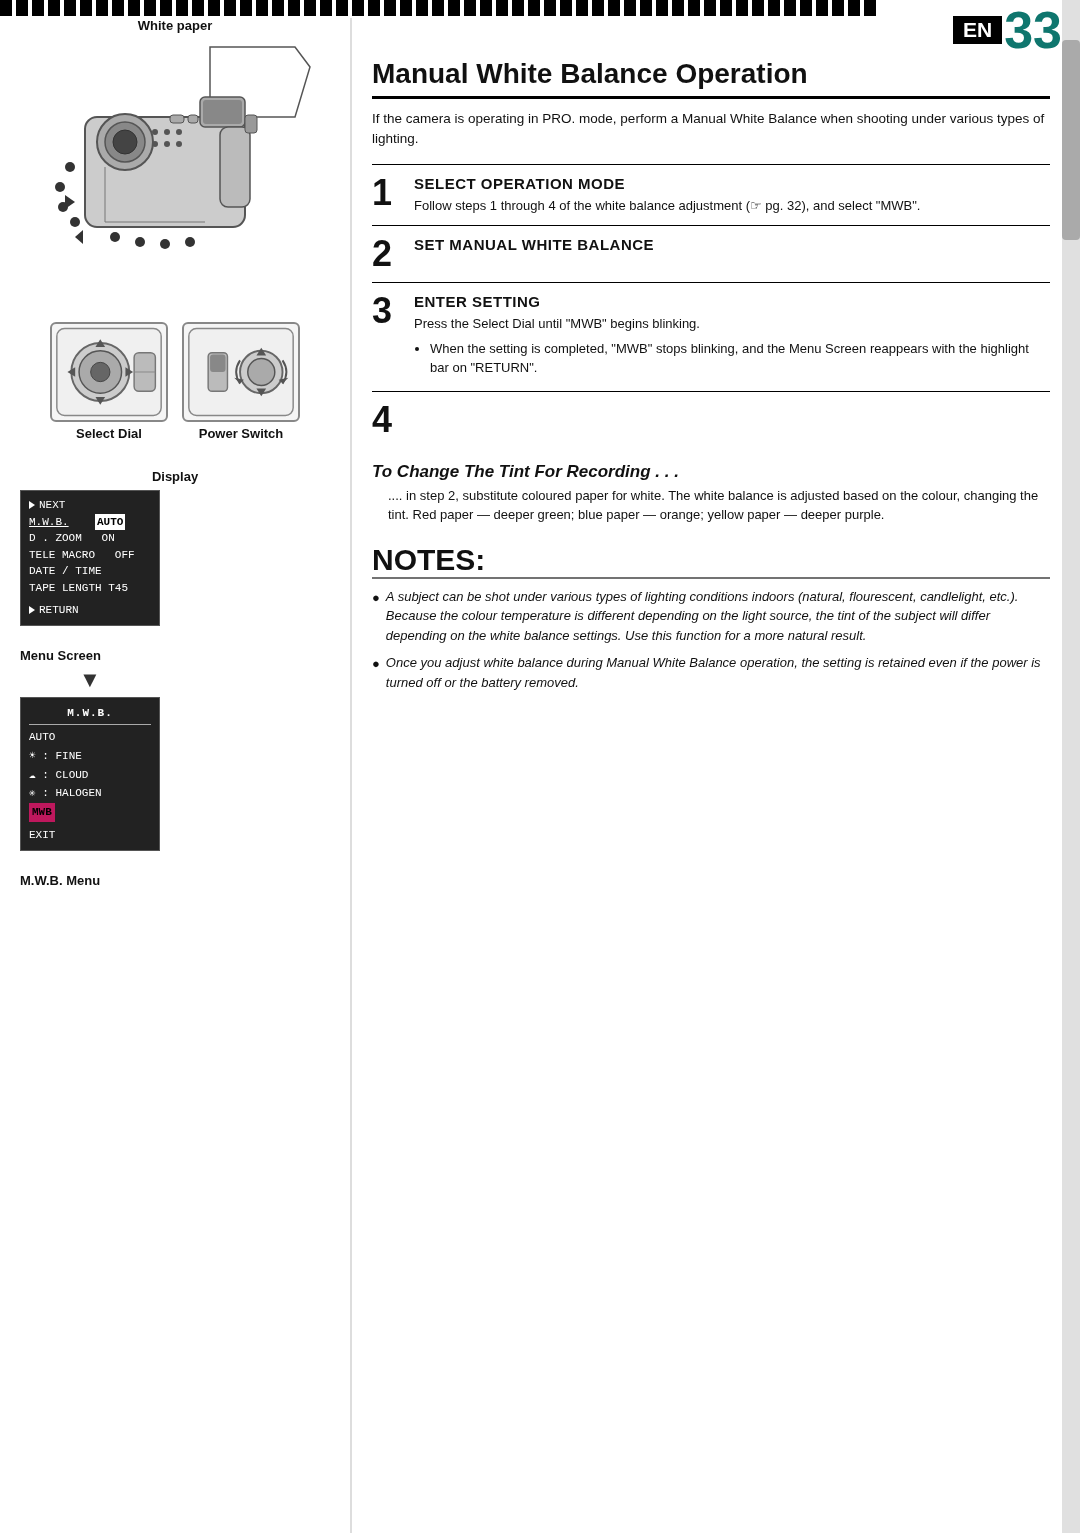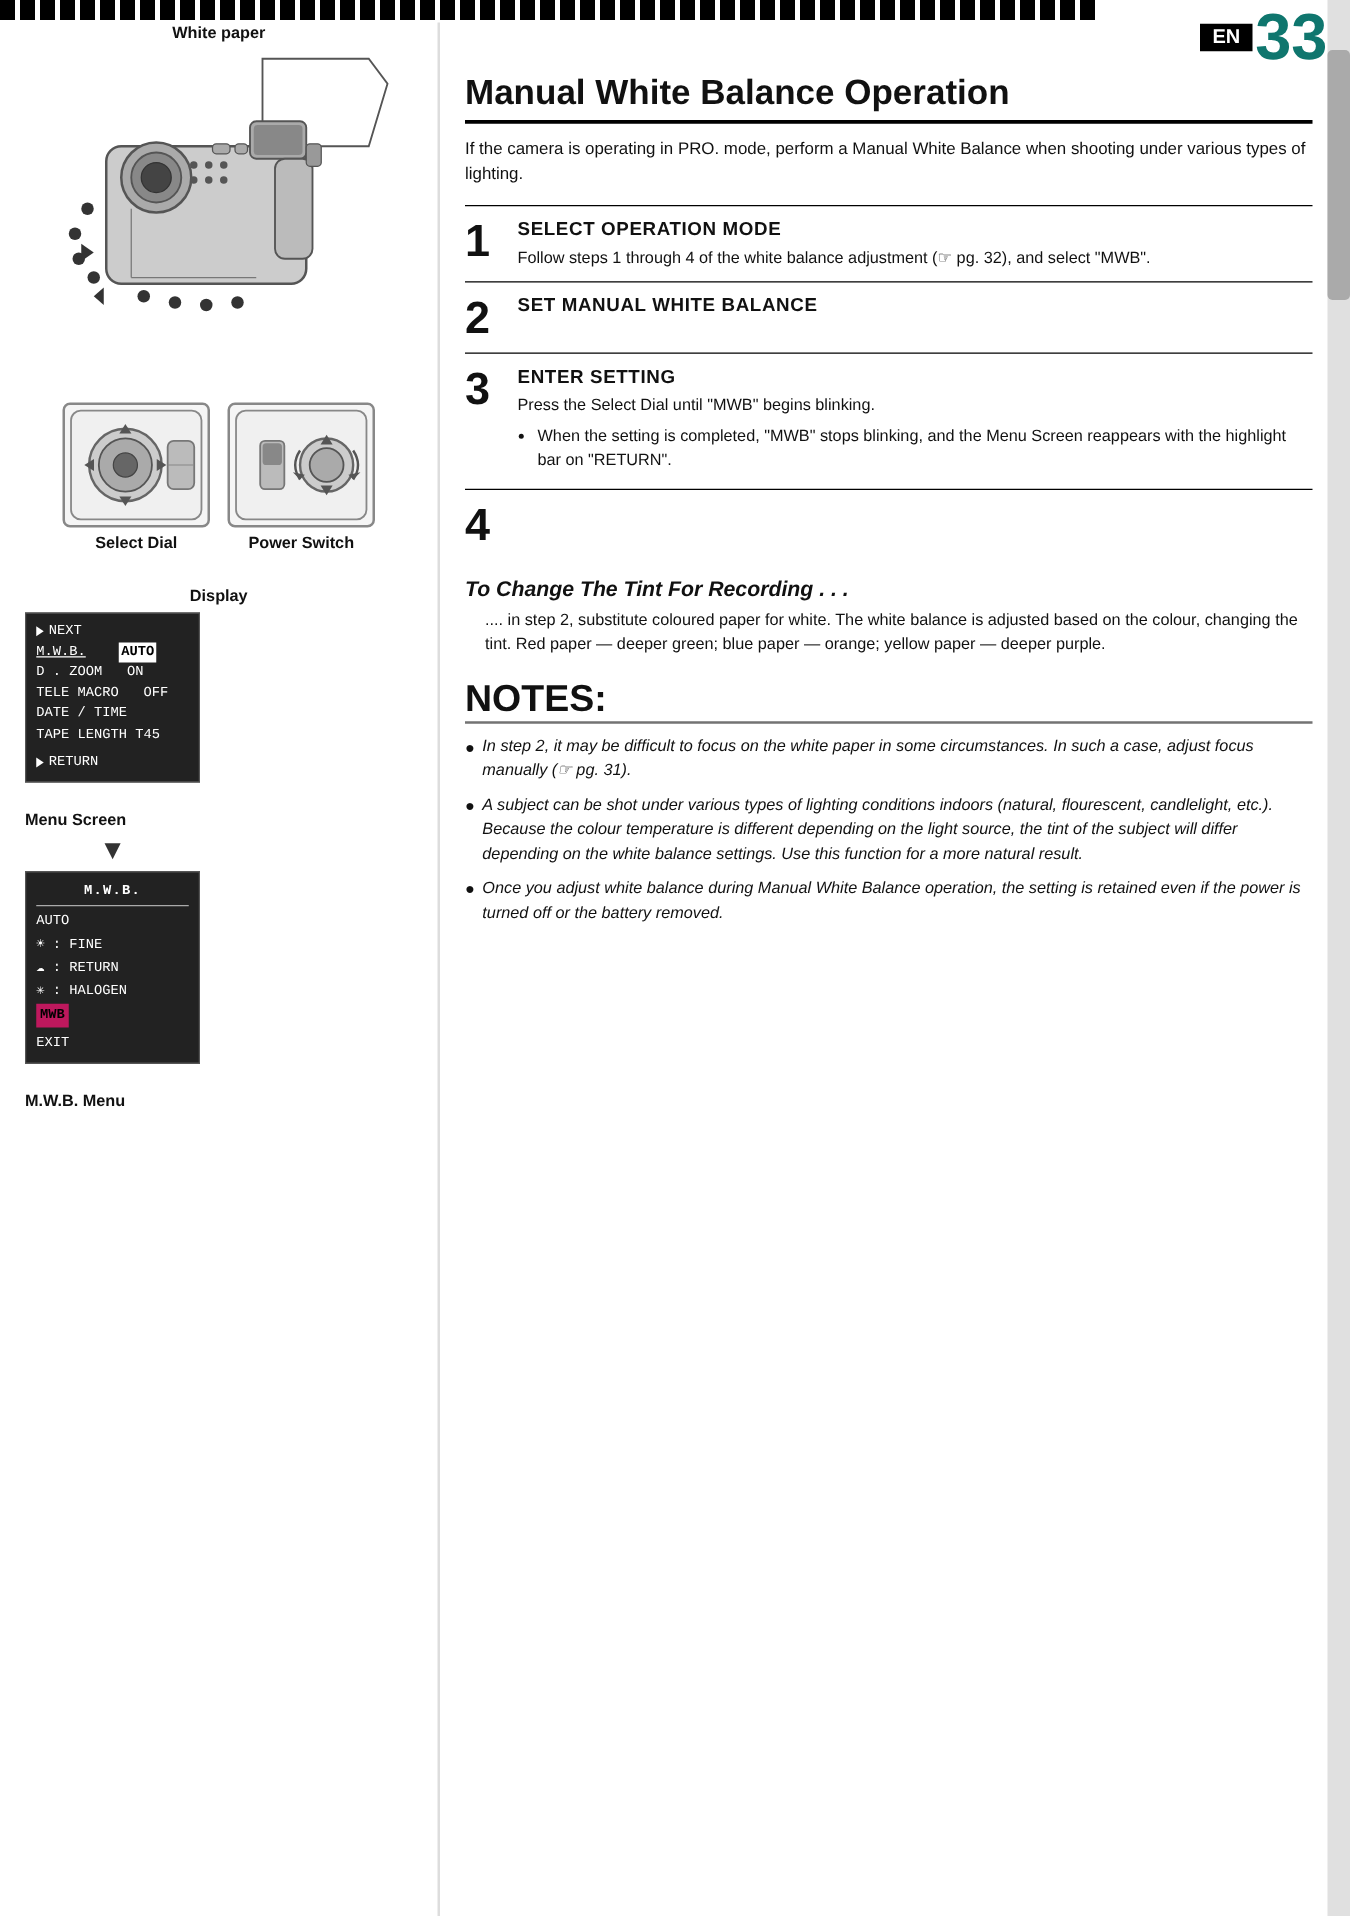--- a/index.html
+++ b/index.html
@@ -6,21 +6,21 @@
     body {
       width: 1080px;
       min-height: 1533px;
       background: #fff;
       font-family: Arial, Helvetica, sans-serif;
       font-size: 14px;
       color: #111;
       position: relative;
     }
     .page-number-en {
-      font-size: 16px;
+      font-size: 21px;
       font-weight: bold;
       color: #fff;
       background: #000;
       padding: 2px 10px;
       position: relative;
       z-index: 2;
     }
     .page-number-num {
       font-size: 52px;
       font-weight: bold;
@@ -459,21 +459,21 @@
       <div style="width:140px; text-align:center;">
         <div class="arrow-down">▼</div>
       </div>
 
       <div class="menu-screen-row">
         <div>
           <div class="mwb-menu-box">
             <div class="mwb-title">M.W.B.</div>
             <div>AUTO</div>
             <div>☀ : FINE</div>
-            <div>☁ : RETURN</div>
+            <div>☁ : CLOUD</div>
             <div>✳ : HALOGEN</div>
             <div><span class="selected-mwb">MWB</span></div>
             <div style="height:4px;"></div>
             <div>EXIT</div>
           </div>
         </div>
         <div>
           <div class="menu-screen-label">M.W.B. Menu</div>
         </div>
       </div>
@@ -520,20 +520,19 @@
     </div>
 
     <div class="tint-section">
       <div class="tint-title">To Change The Tint For Recording . . .</div>
       <div class="tint-body">.... in step 2, substitute coloured paper for white. The white balance is adjusted based on the colour, changing the tint. Red paper — deeper green; blue paper — orange; yellow paper — deeper purple.</div>
     </div>
 
     <div class="notes-section">
       <div class="notes-title">Notes:</div>
       <ul class="notes-list">
-        <li>In step 2, it may be difficult to focus on the white paper in some circumstances. In such a case, adjust focus manually (☞ pg. 31).</li>
         <li>A subject can be shot under various types of lighting conditions indoors (natural, flourescent, candlelight, etc.). Because the colour temperature is different depending on the light source, the tint of the subject will differ depending on the white balance settings. Use this function for a more natural result.</li>
         <li>Once you adjust white balance during Manual White Balance operation, the setting is retained even if the power is turned off or the battery removed.</li>
       </ul>
     </div>
 
   </div>
 </div>
 
 </body></html>

